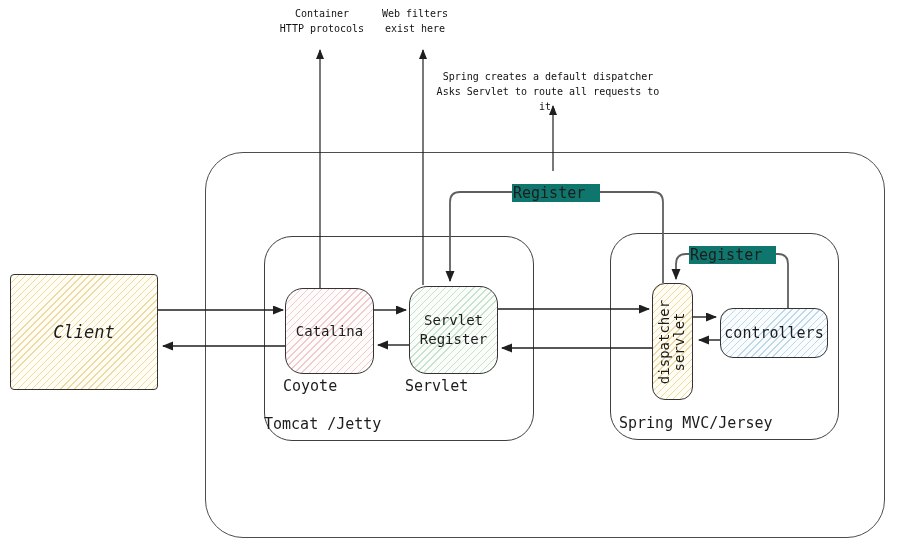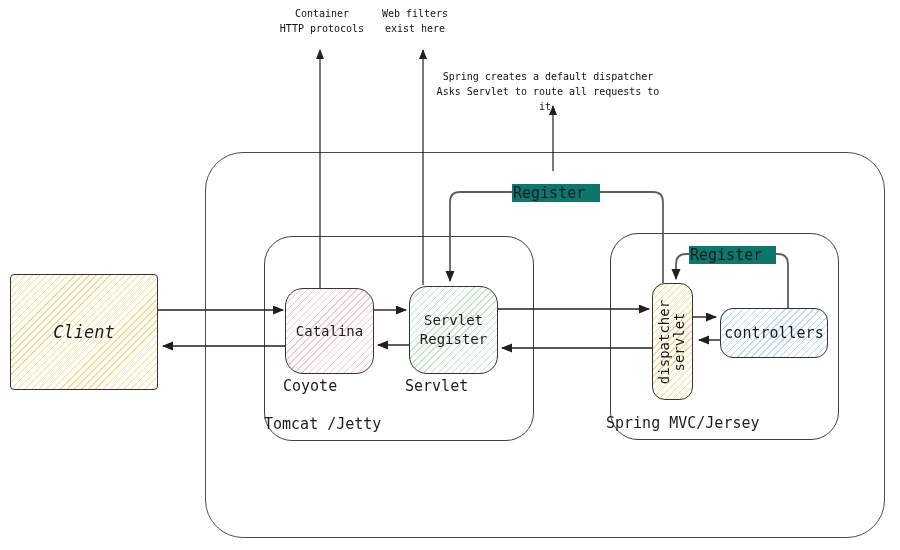--- a/index.html
+++ b/index.html
@@ -20,21 +20,21 @@
   #client-box{left:10px;top:274px;width:148px;height:116px;border-radius:4px;font-size:17px;font-style:italic;}
   #connector-box{left:285px;top:288px;width:89px;height:86px;border-radius:18px;font-size:14px;}
   #sc-box{left:409px;top:286px;width:89px;height:88px;border-radius:18px;font-size:14px;line-height:19px;flex-direction:column;}
   #dispatcher-box{left:652px;top:283px;width:41px;height:117px;border-radius:13px;font-size:14px;}
   #dispatcher-box .vert{transform:rotate(-90deg);line-height:15px;white-space:nowrap;text-align:center;}
   #controllers-box{left:720px;top:308px;width:108px;height:50px;border-radius:13px;font-size:15px;}
   .caption{position:absolute;text-align:left;font-size:15px;}
   #coyote-label{left:283px;top:377px;width:93px;}
   #catalina-label{left:405px;top:377px;width:97px;}
   #tomcat-label{left:264px;top:415px;width:270px;}
-  #spring-label{left:606px;top:414px;width:229px;}
+  #spring-label{left:619px;top:414px;width:229px;}
   #jvm-label{left:205px;top:512px;width:680px;font-size:14px;}
   .annotation{position:absolute;text-align:center;font-size:10px;line-height:15px;color:#111;}
   #ann-implements{left:258px;top:6px;width:128px;}
   #ann-webfilters{left:353px;top:6px;width:124px;}
   #ann-spring{left:428px;top:69px;width:224px;margin-left:8px;}
   .reg-label{position:absolute;font-size:15px;background:#0f766e;text-align:left;padding:0 1px;z-index:3;}
   #reg1-label{left:512px;top:184px;width:86px;}
   #reg2-label{left:689px;top:246px;width:85px;}
   #wires{position:absolute;left:0;top:0;width:900px;height:550px;z-index:2;pointer-events:none;}
   .label-layer{position:absolute;left:0;top:0;width:900px;height:550px;z-index:1;}

